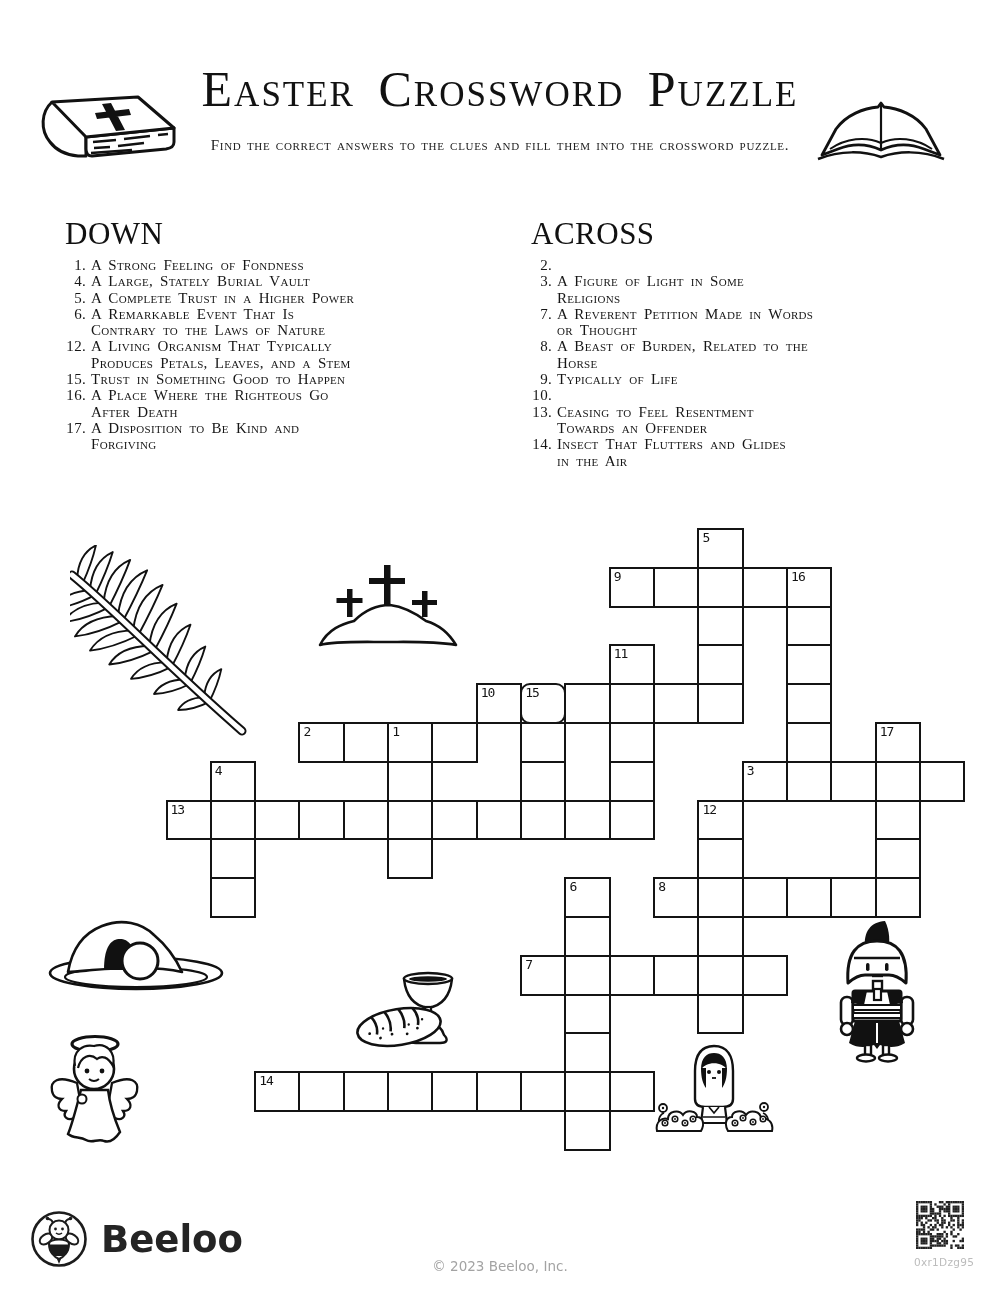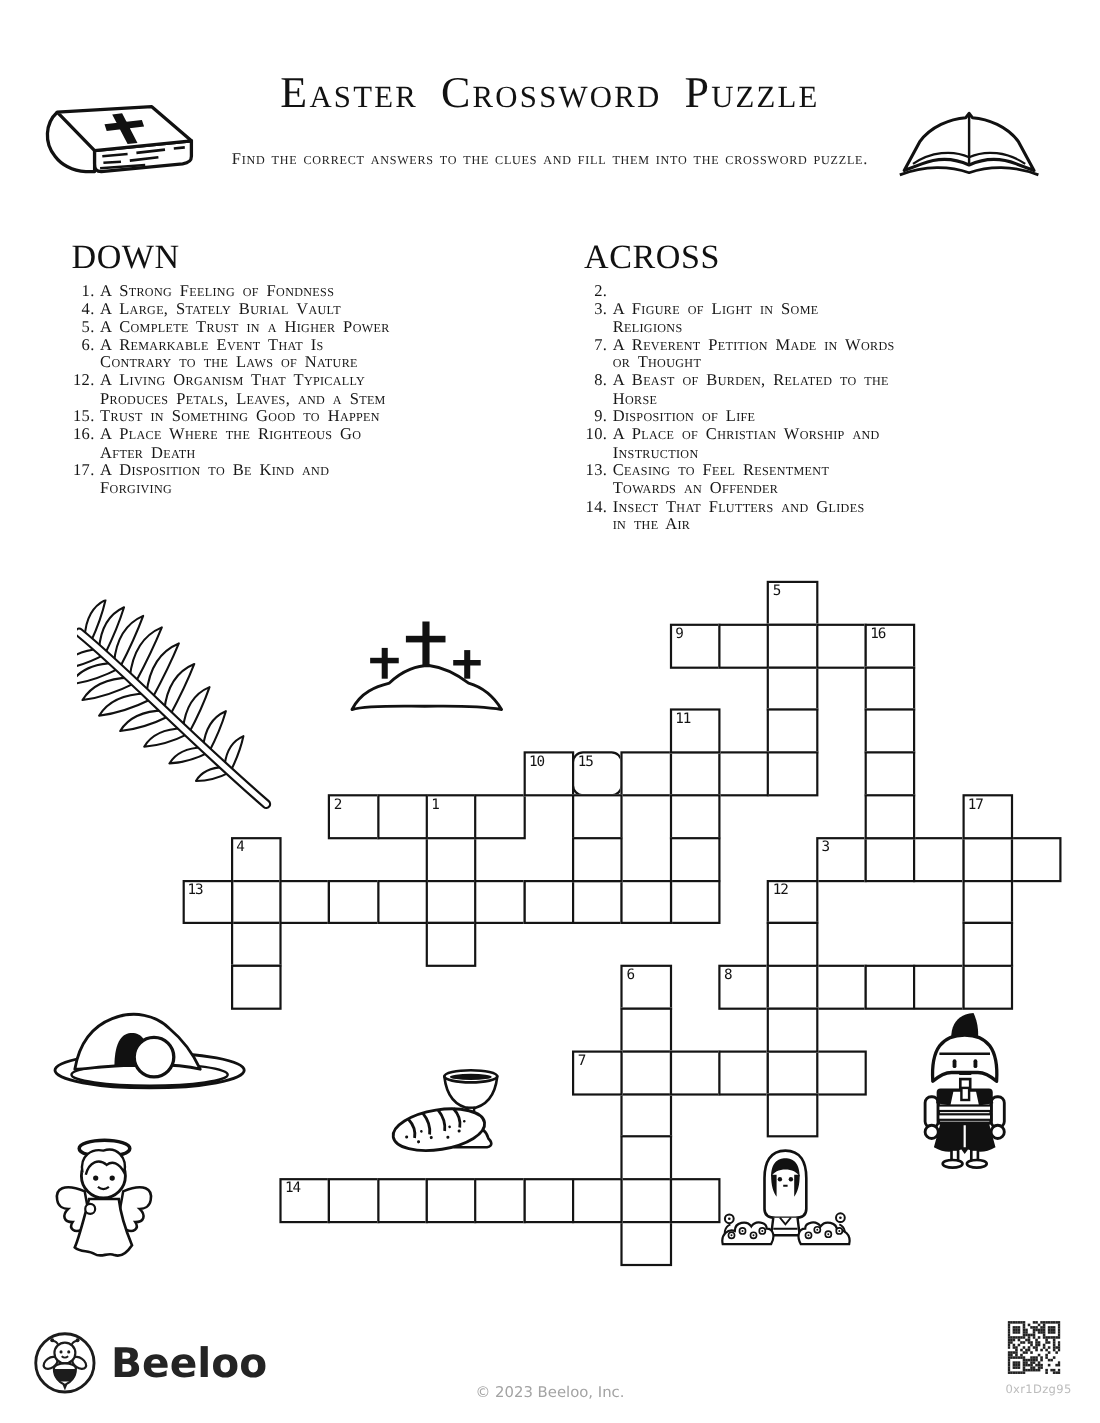--- a/index.html
+++ b/index.html
@@ -1,20 +1,20 @@
 <!DOCTYPE html>
 <html><head>
 <meta charset="utf-8">
 <style>
   html,body{margin:0;padding:0;background:#fff;}
   #page{position:relative;width:1000px;height:1294px;background:#fff;overflow:hidden;
         font-family:"Liberation Serif",serif;color:#151515;}
   .abs{position:absolute;}
   
-  #title{left:0;right:0;top:60px;text-align:center;font-size:40px;font-variant:small-caps;
+  #title{left:0;right:0;top:60px;text-align:center;font-size:50px;font-variant:small-caps;
          letter-spacing:2px;word-spacing:9px;color:#121212;}
   #subtitle{left:0;right:0;top:137px;text-align:center;font-size:15px;font-variant:small-caps;
             letter-spacing:.7px;word-spacing:1px;color:#222;}
   
   .clue-col{position:absolute;top:216px;width:436px;}
   #down-col{left:65px;} #across-col{left:531px;}
   .clue-heading{font-size:31px;letter-spacing:.5px;color:#111;margin:0 0 5px 0;font-weight:normal;}
   .clue-item{display:flex;font-size:15px;line-height:16.3px;font-variant:small-caps;
              letter-spacing:.3px;word-spacing:3px;color:#161616;}
   .clue-num{width:21px;text-align:right;margin-right:5px;flex:none;}
@@ -117,26 +117,24 @@
           <span class="clue-text">A Reverent Petition Made in Words
 or Thought</span>
         </div>
         <div class="clue-item">
           <span class="clue-num">8.</span>
           <span class="clue-text">A Beast of Burden, Related to the
 Horse</span>
         </div>
         <div class="clue-item">
           <span class="clue-num">9.</span>
-          <span class="clue-text">Disposition of Life</span>
+          <span class="clue-text">Typically of Life</span>
         </div>
         <div class="clue-item">
           <span class="clue-num">10.</span>
-          <span class="clue-text">A Place of Christian Worship and
-Instruction</span>
         </div>
         <div class="clue-item">
           <span class="clue-num">13.</span>
           <span class="clue-text">Ceasing to Feel Resentment
 Towards an Offender</span>
         </div>
         <div class="clue-item">
           <span class="clue-num">14.</span>
           <span class="clue-text">Insect That Flutters and Glides
 in the Air</span>

